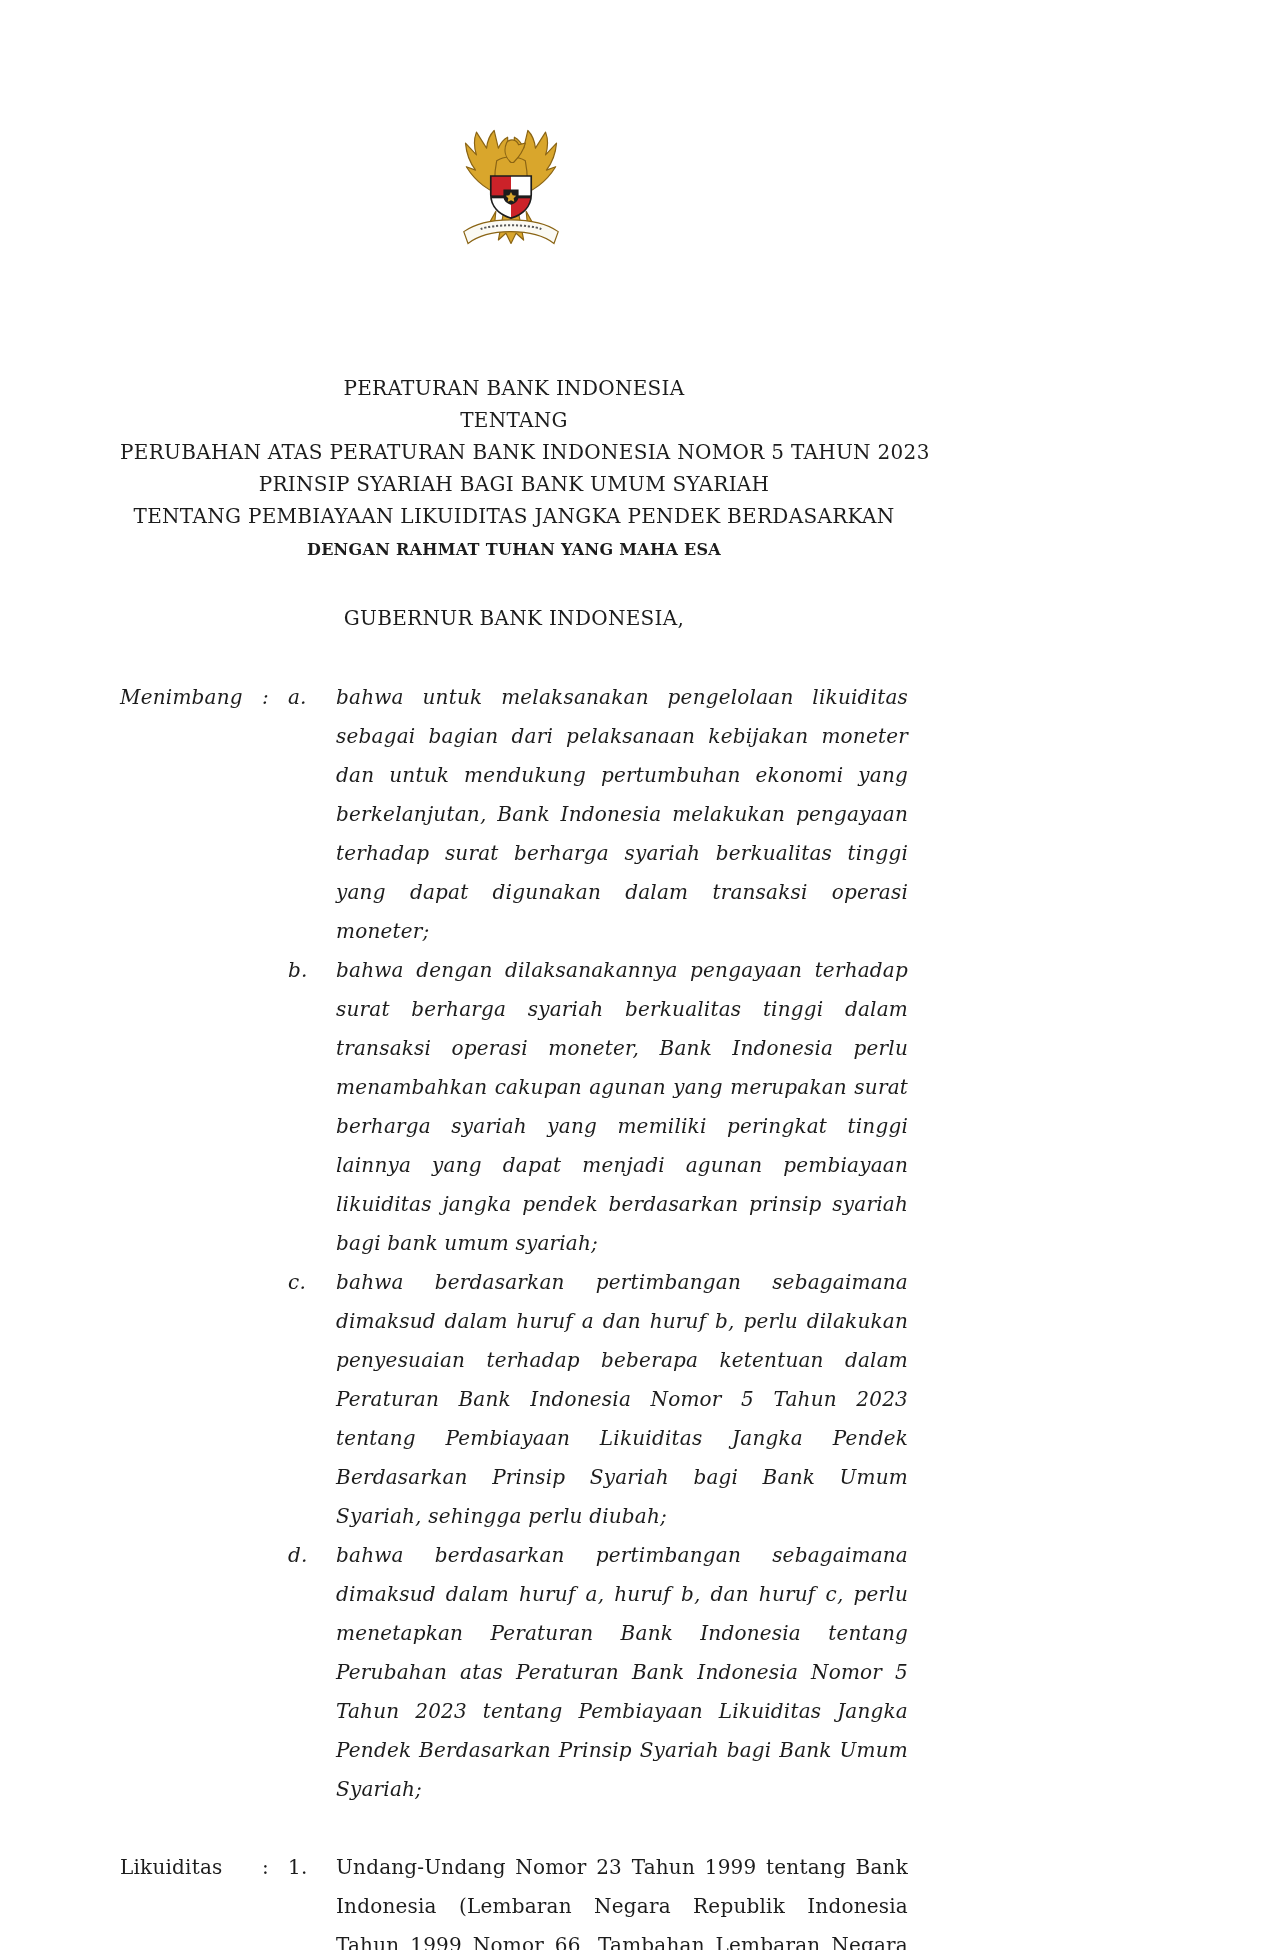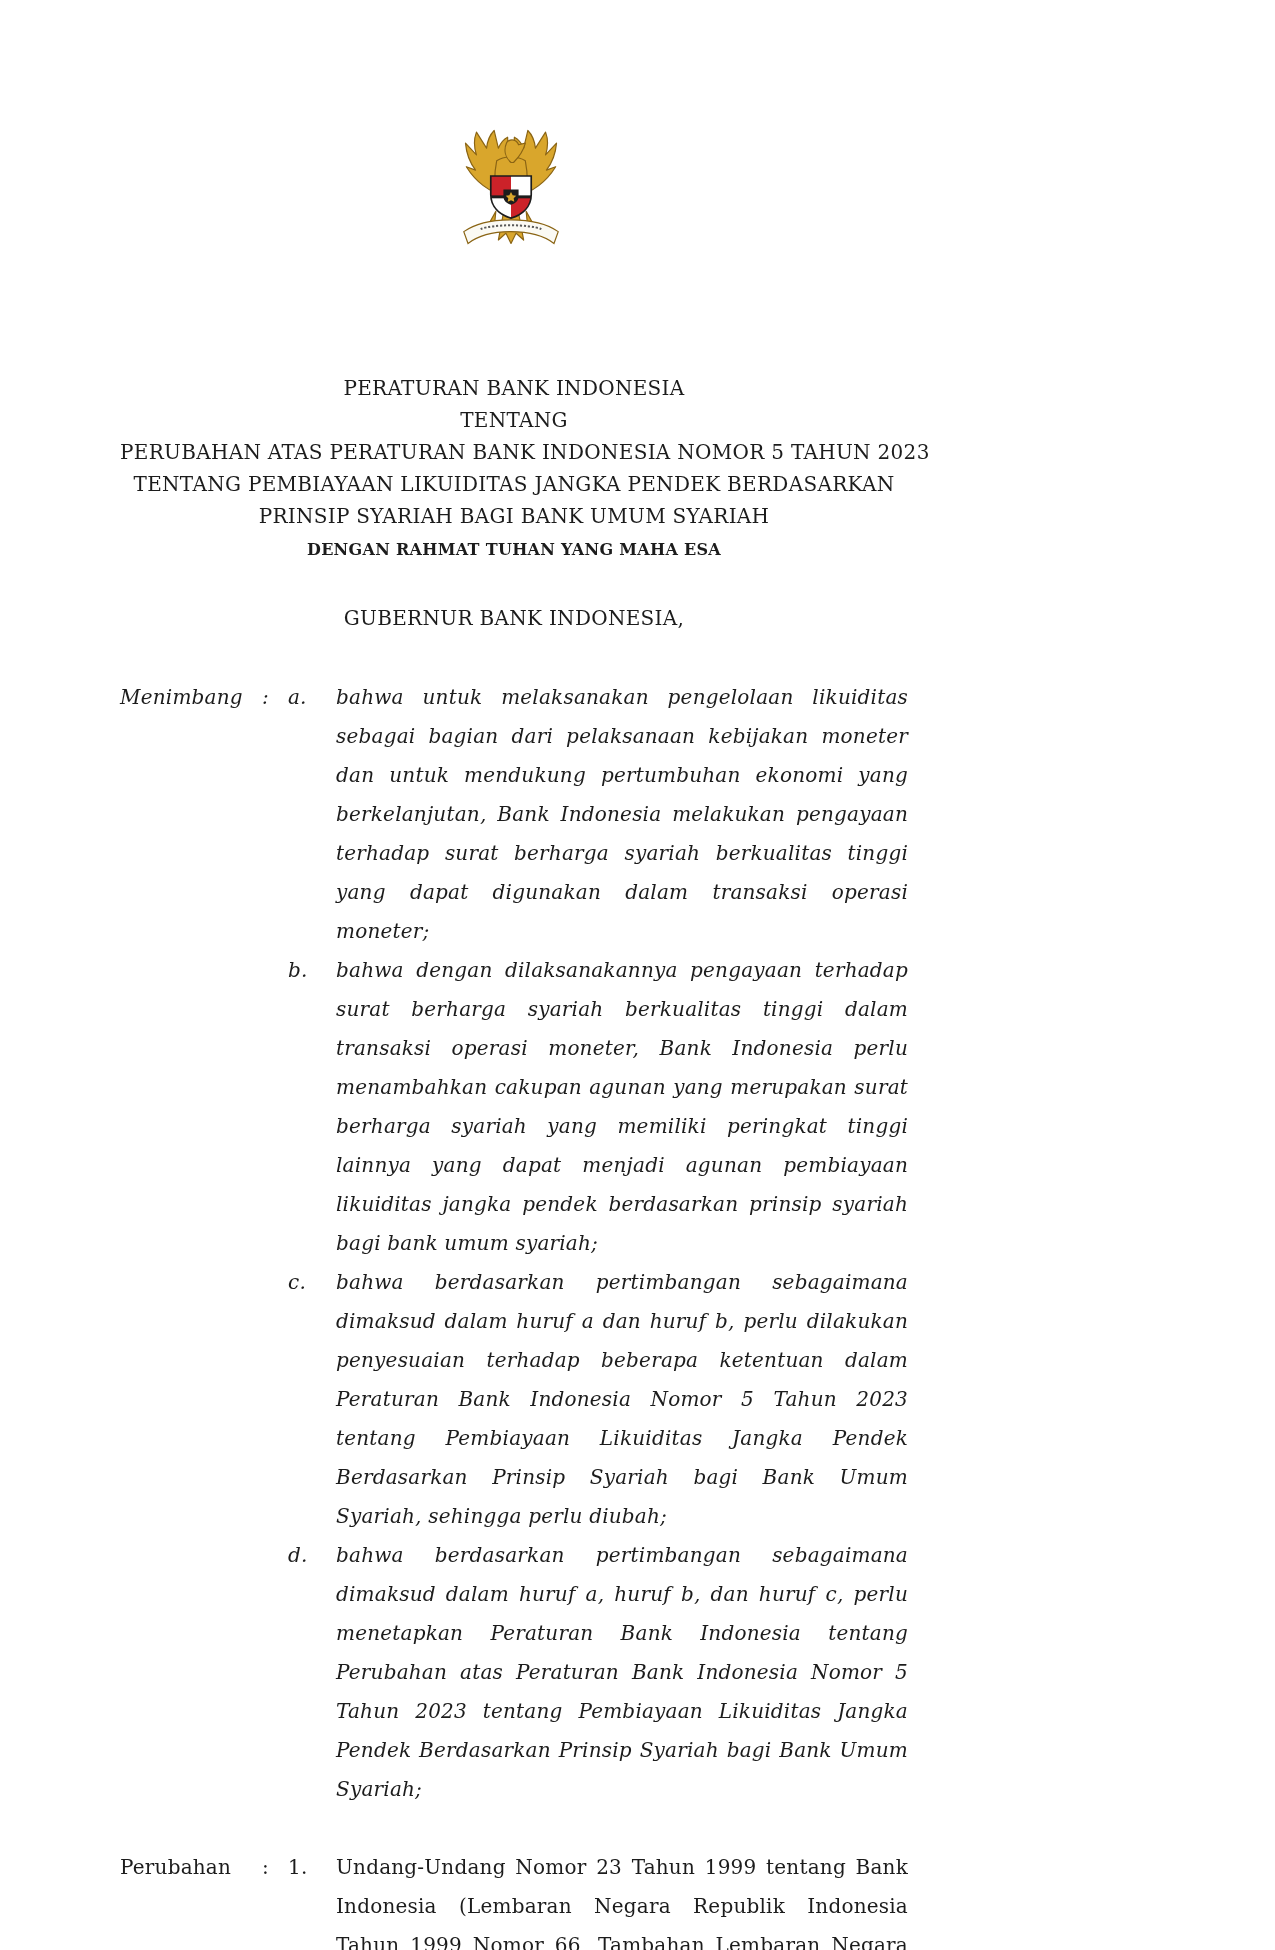--- a/index.html
+++ b/index.html
@@ -108,22 +108,22 @@
       </g>
     </svg>
   </div>
 
   <div class="content">
 
     <div>
       <div class="title-line">PERATURAN BANK INDONESIA</div>
       <div class="title-line">TENTANG</div>
       <div class="title-line">PERUBAHAN ATAS PERATURAN BANK INDONESIA NOMOR 5 TAHUN 2023</div>
+      <div class="title-line">PRINSIP SYARIAH BAGI BANK UMUM SYARIAH</div>
       <div class="title-line">TENTANG PEMBIAYAAN LIKUIDITAS JANGKA PENDEK BERDASARKAN</div>
-      <div class="title-line">PRINSIP SYARIAH BAGI BANK UMUM SYARIAH</div>
     </div>
 
     <div class="invocation">DENGAN RAHMAT TUHAN YANG MAHA ESA</div>
     <div class="issuer">GUBERNUR BANK INDONESIA,</div>
 
     <div class="clause clause-menimbang">
       <div class="c-label">Menimbang</div>
       <div class="c-colon">:</div>
       <div class="c-items">
         <div class="item">
@@ -139,21 +139,21 @@
           <p class="itext">bahwa berdasarkan pertimbangan sebagaimana dimaksud dalam huruf a dan huruf b, perlu dilakukan penyesuaian terhadap beberapa ketentuan dalam Peraturan Bank Indonesia Nomor 5 Tahun 2023 tentang Pembiayaan Likuiditas Jangka Pendek Berdasarkan Prinsip Syariah bagi Bank Umum Syariah, sehingga perlu diubah;</p>
         </div>
         <div class="item">
           <span class="marker">d.</span>
           <p class="itext">bahwa berdasarkan pertimbangan sebagaimana dimaksud dalam huruf a, huruf b, dan huruf c, perlu menetapkan Peraturan Bank Indonesia tentang Perubahan atas Peraturan Bank Indonesia Nomor 5 Tahun 2023 tentang Pembiayaan Likuiditas Jangka Pendek Berdasarkan Prinsip Syariah bagi Bank Umum Syariah;</p>
         </div>
       </div>
     </div>
 
     <div class="clause clause-mengingat">
-      <div class="c-label">Perubahan</div>
+      <div class="c-label">Likuiditas</div>
       <div class="c-colon">:</div>
       <div class="c-items">
         <div class="item">
           <span class="marker">1.</span>
           <p class="itext">Undang-Undang Nomor 23 Tahun 1999 tentang Bank Indonesia (Lembaran Negara Republik Indonesia Tahun 1999 Nomor 66, Tambahan Lembaran Negara Republik Indonesia Nomor 3843) sebagaimana telah beberapa kali diubah terakhir dengan Undang-Undang Nomor 4 Tahun</p>
         </div>
       </div>
     </div>
 
   </div>

